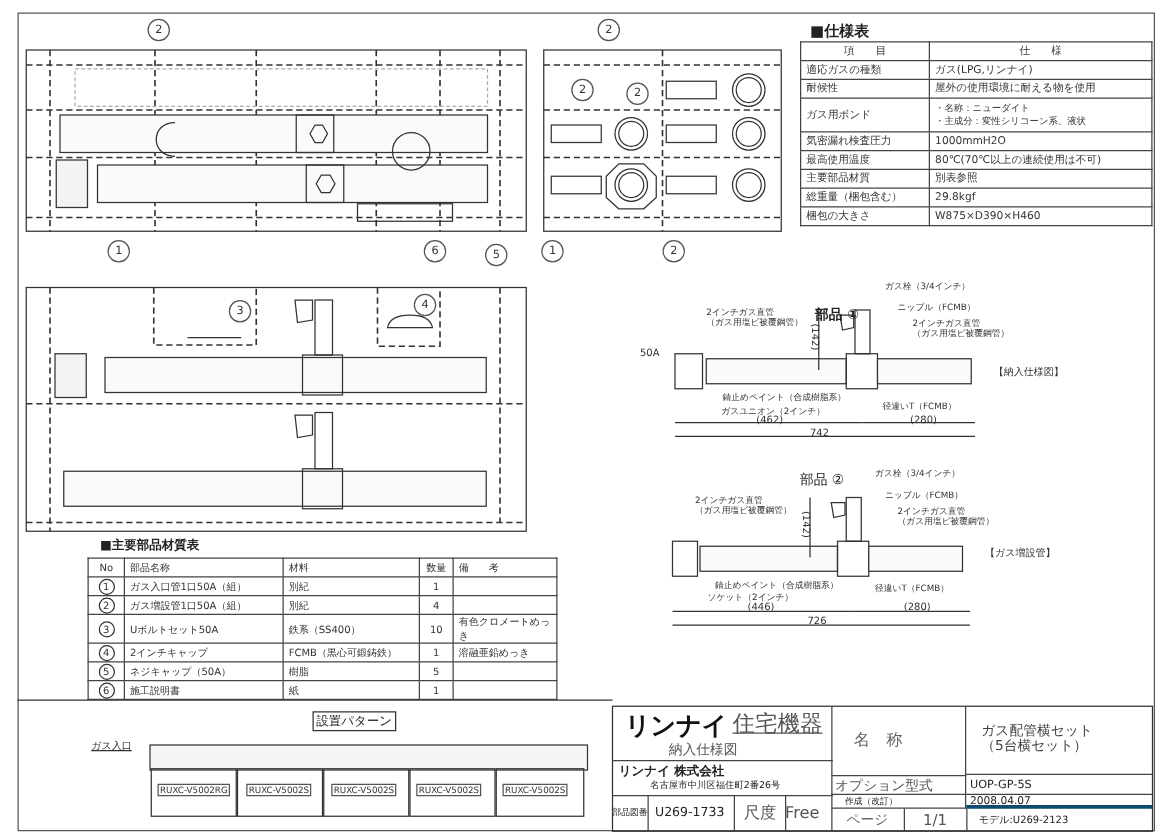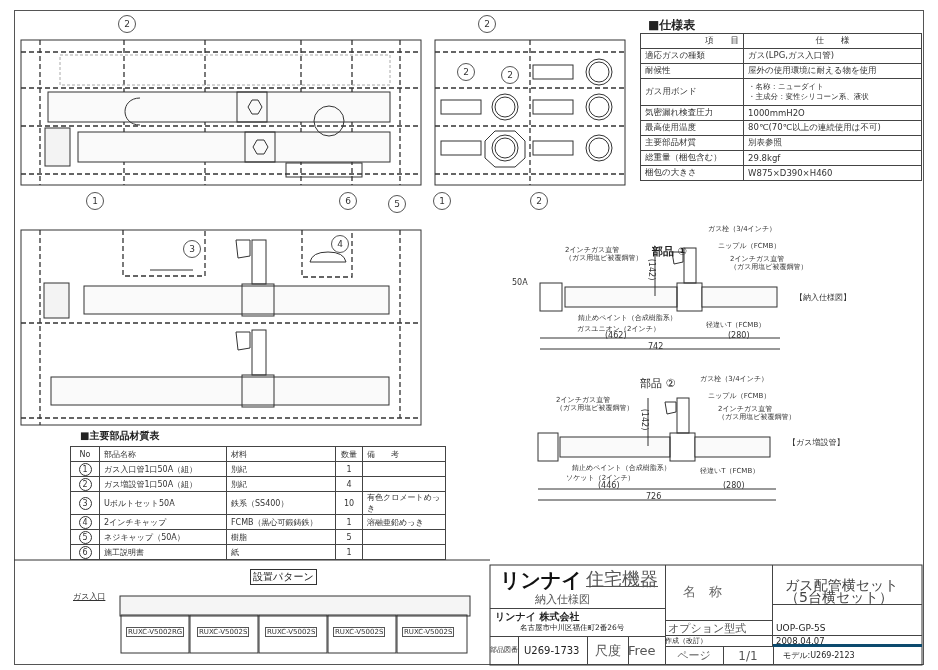--- a/index.html
+++ b/index.html
@@ -145,26 +145,26 @@
 <div class="callout" style="left:433px;top:192px;">1</div>
 <div class="callout" style="left:530px;top:192px;">2</div>
 
 <div class="callout" style="left:183px;top:240px;">3</div>
 <div class="callout" style="left:331px;top:235px;">4</div>
 
 <div class="abs spec-title" style="left:648px;top:17px;">■仕様表</div>
 <table class="abs spec" style="left:640px;top:33px;width:282px;">
   <tbody>
       <tr>
-    <td class="k" style="text-align:right">項　　目</td>
+    <td class="k" style="text-align:center">項　　目</td>
     <td class="v" style="text-align:center">仕　　様</td>
   </tr>
   <tr>
         <td>適応ガスの種類</td>
-        <td>ガス(LPG,ガス入口管)</td>
+        <td>ガス(LPG,リンナイ)</td>
       </tr>
   <tr>
         <td>耐候性</td>
         <td>屋外の使用環境に耐える物を使用</td>
       </tr>
   <tr>
         <td style="height:26px">ガス用ボンド</td>
         <td style="white-space:pre-line;font-size:7.5px">・名称：ニューダイト
 ・主成分：変性シリコーン系、液状</td>
       </tr>
@@ -296,22 +296,22 @@
   <div class="abs" style="left:0;top:43px;width:175px;height:28px;border-right:1px solid #444;border-bottom:1px solid #444;">
     <span class="abs" style="left:5px;top:2px;font-size:10px;font-weight:bold;">リンナイ 株式会社</span>
     <span class="abs" style="left:30px;top:15px;font-size:7.5px;">名古屋市中川区福住町2番26号</span>
   </div>
   <div class="abs" style="left:0;top:71px;width:28px;height:29px;border-right:1px solid #444;font-size:7px;line-height:29px;text-align:center;">部品図番</div>
   <div class="abs" style="left:28px;top:71px;width:70px;height:29px;border-right:1px solid #444;font-size:10px;line-height:29px;padding-left:6px;box-sizing:border-box;">U269-1733</div>
   <div class="abs" style="left:98px;top:71px;width:40px;height:29px;border-right:1px solid #444;font-size:13px;line-height:29px;text-align:center;color:#555;">尺度</div>
   <div class="abs" style="left:138px;top:71px;width:37px;height:29px;border-right:1px solid #444;font-size:13px;line-height:29px;text-align:left;color:#555;">Free</div>
 
   <div class="abs" style="left:175px;top:0;width:108px;height:56px;border-right:1px solid #444;border-bottom:1px solid #444;font-size:13px;color:#666;padding:18px 0 0 18px;box-sizing:border-box;">名　称</div>
-  <div class="abs" style="left:283px;top:0;width:149px;height:40px;border-bottom:1px solid #444;font-size:14px;color:#444;padding:14px 0 0 12px;box-sizing:border-box;white-space:pre-line;line-height:12px;">ガス配管横セット
+  <div class="abs" style="left:283px;top:0;width:149px;height:55px;border-bottom:1px solid #444;font-size:11px;color:#444;padding:14px 0 0 12px;box-sizing:border-box;white-space:pre-line;line-height:12px;">ガス配管横セット
 （5台横セット）</div>
   <div class="abs" style="left:175px;top:56px;width:108px;height:15px;border-right:1px solid #444;border-bottom:1px solid #444;font-size:11px;color:#555;padding-left:3px;box-sizing:border-box;line-height:15px;">オプション型式</div>
   <div class="abs" style="left:283px;top:56px;width:149px;height:15px;border-bottom:1px solid #444;font-size:9px;padding-left:3px;box-sizing:border-box;line-height:15px;">UOP-GP-5S</div>
-  <div class="abs" style="left:175px;top:71px;width:108px;height:11px;border-right:1px solid #444;border-bottom:1px solid #444;font-size:7px;padding-left:0;box-sizing:border-box;line-height:11px;">作成（改訂）</div>
+  <div class="abs" style="left:175px;top:71px;width:108px;height:11px;border-right:1px solid #444;border-bottom:1px solid #444;font-size:7px;padding-left:11px;box-sizing:border-box;line-height:11px;">作成（改訂）</div>
   <div class="abs" style="left:283px;top:71px;width:149px;height:11px;border-bottom:3px solid #0c4a6e;font-size:8.5px;padding-left:3px;box-sizing:border-box;line-height:11px;">2008.04.07</div>
   <div class="abs" style="left:175px;top:82px;width:58px;height:18px;border-right:1px solid #444;font-size:11px;color:#666;text-align:center;line-height:18px;">ページ</div>
   <div class="abs" style="left:233px;top:82px;width:50px;height:18px;border-right:1px solid #444;font-size:12px;color:#555;text-align:center;line-height:18px;">1/1</div>
   <div class="abs" style="left:283px;top:82px;width:149px;height:18px;font-size:8px;padding-left:10px;box-sizing:border-box;line-height:18px;">モデル:U269-2123</div>
 </div>
 
 </body></html>

